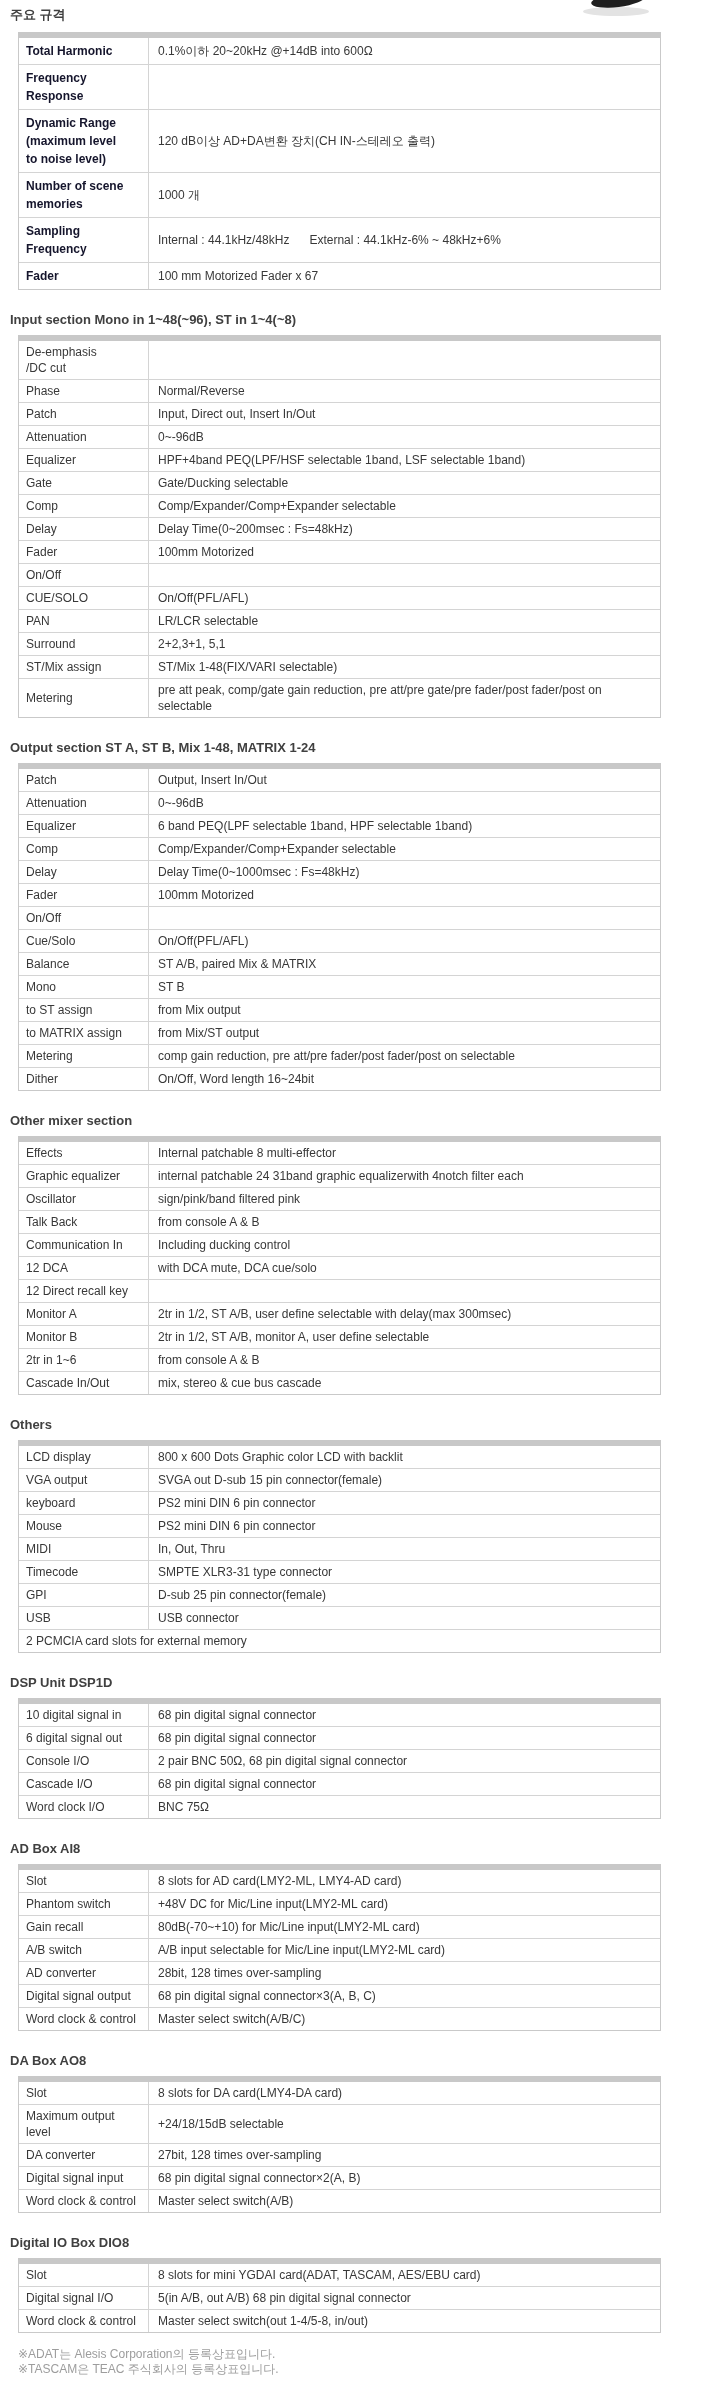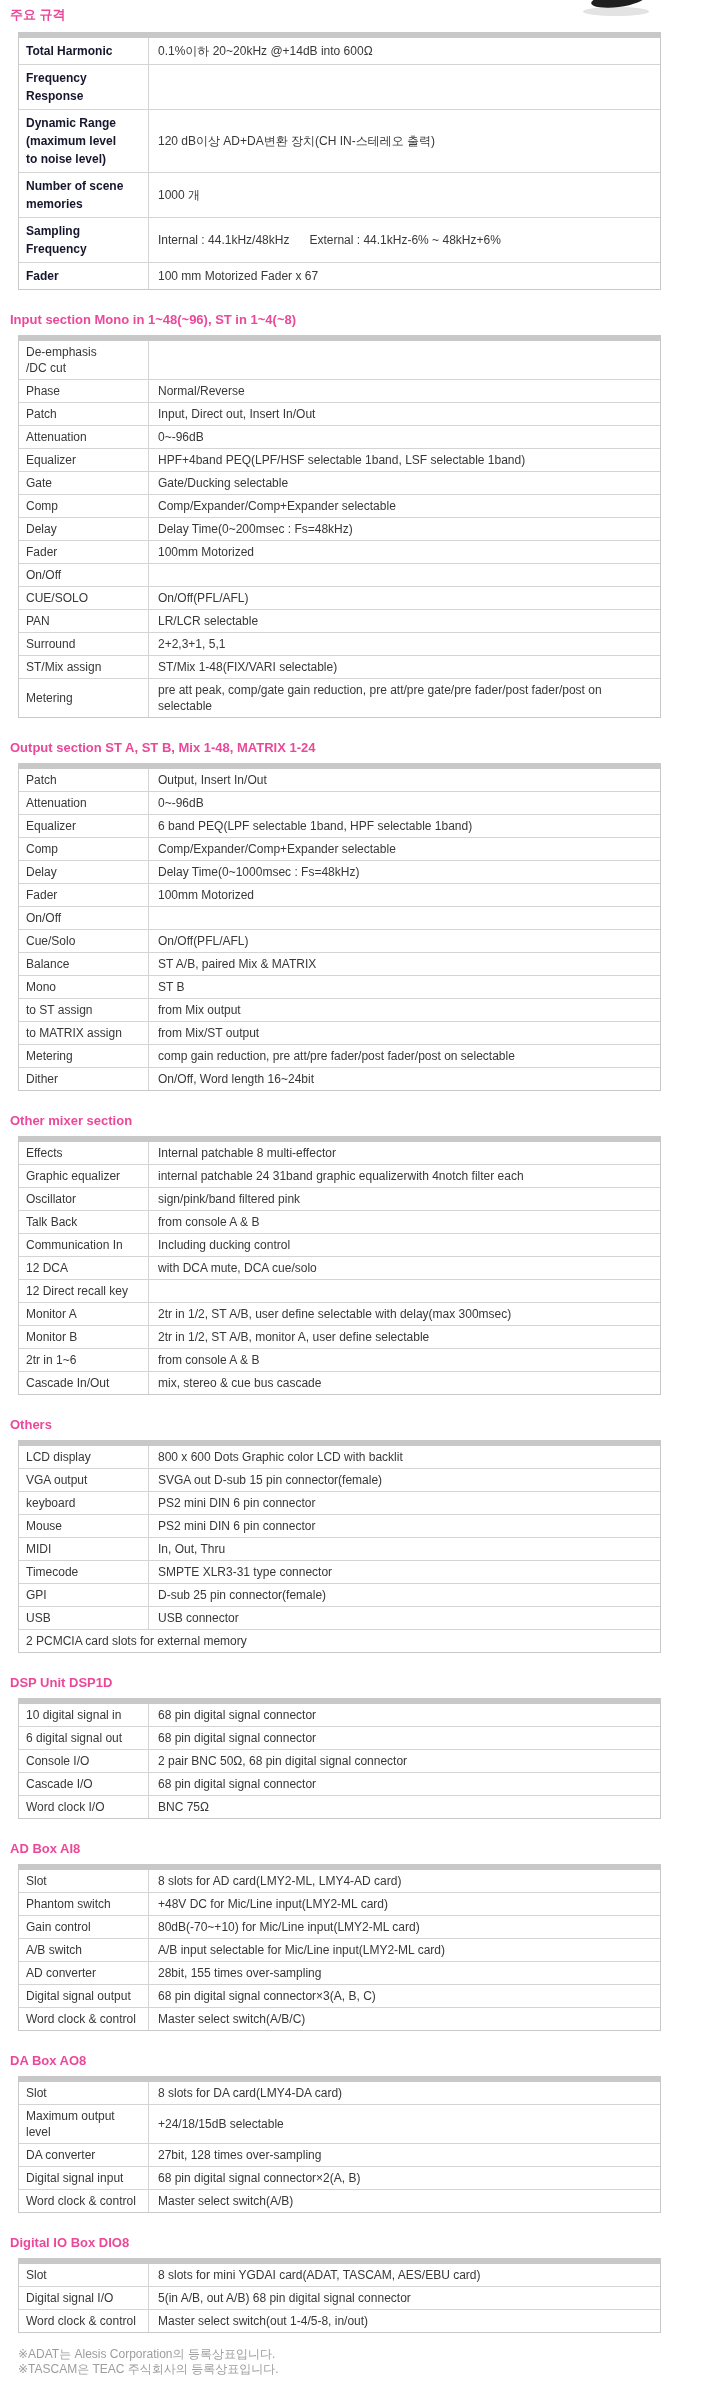--- a/index.html
+++ b/index.html
@@ -2,21 +2,21 @@
 <html><head>
 <meta charset="utf-8">
 <style>
   html, body { margin:0; padding:0; background:#ffffff; }
   body {
     width:715px; height:2390px; overflow:hidden; position:relative;
     font-family:"Liberation Sans","DejaVu Sans",sans-serif;
     font-size:12px; color:#383838;
   }
   .sec-title {
-    color:#ec4899; font-weight:bold; font-size:13px;
+    color:#404040; font-weight:bold; font-size:13px;
     margin:22px 0 8px 10px; letter-spacing:0;
   }
   .sec-title.first { margin-top:6px; }
   .tbl { margin-left:18px; width:643px; }
   .topbar { height:6px; background:#c8c8c8; }
   .tblbody { border:1px solid #c9c9c9; border-top:none; }
   .row { display:flex; border-top:1px solid #d4d4d4; min-height:22px; box-sizing:border-box; }
   .row:first-child { border-top:none; }
   .cl {
     flex:0 0 130px; width:130px; box-sizing:border-box;
@@ -335,30 +335,30 @@
         <div class="tblbody">
           <div class="row">
             <div class="cl">Slot</div>
             <div class="cv">8 slots for AD card(LMY2-ML, LMY4-AD card)</div>
           </div>
           <div class="row">
             <div class="cl">Phantom switch</div>
             <div class="cv">+48V DC for Mic/Line input(LMY2-ML card)</div>
           </div>
           <div class="row">
-            <div class="cl">Gain control</div>
+            <div class="cl">Gain recall</div>
             <div class="cv">80dB(-70~+10) for Mic/Line input(LMY2-ML card)</div>
           </div>
           <div class="row">
             <div class="cl">A/B switch</div>
             <div class="cv">A/B input selectable for Mic/Line input(LMY2-ML card)</div>
           </div>
           <div class="row">
             <div class="cl">AD converter</div>
-            <div class="cv">28bit, 155 times over-sampling</div>
+            <div class="cv">28bit, 128 times over-sampling</div>
           </div>
           <div class="row">
             <div class="cl">Digital signal output</div>
             <div class="cv">68 pin digital signal connector×3(A, B, C)</div>
           </div>
           <div class="row">
             <div class="cl">Word clock &amp; control</div>
             <div class="cv">Master select switch(A/B/C)</div>
           </div>
         </div>

